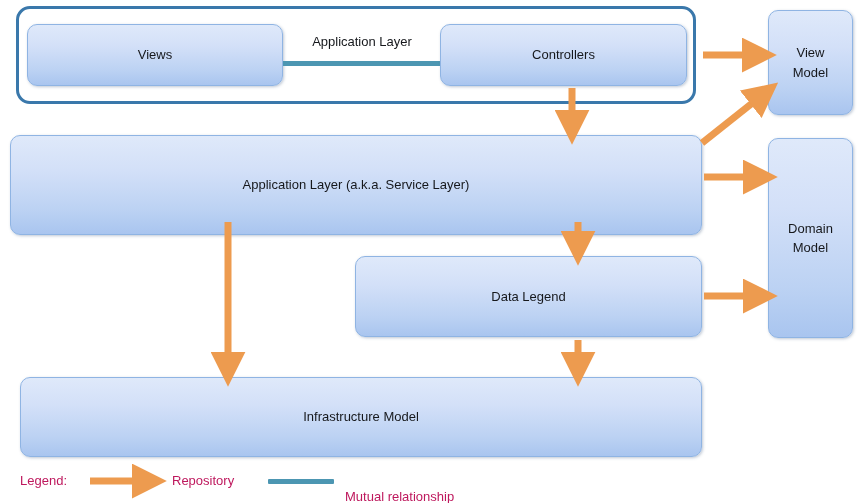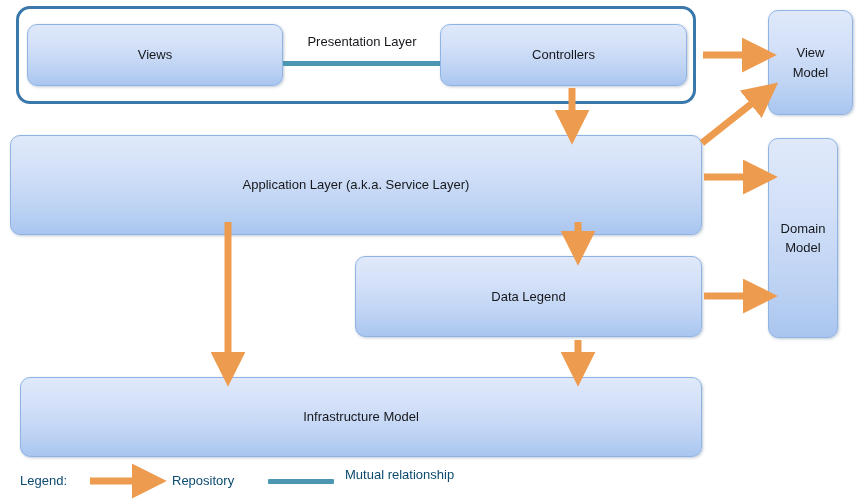--- a/index.html
+++ b/index.html
@@ -73,21 +73,21 @@
   
   .legend {
     position: absolute;
     left: 0; right: 0;
     bottom: 6px;
     height: 30px;
   }
   .legend-label {
     position: absolute;
     font-size: 13px;
-    color: #0c4a6e;
+    color: #be185d;
     white-space: nowrap;
   }
   .legend-swatch-line {
     position: absolute;
     height: 5px;
     background: #4c96b2;
     border-radius: 1px;
   }
 </style>
 </head>
@@ -96,36 +96,36 @@
 <div id="canvas">
 
   <div class="outer-group" style="left:16px; top:6px; width:680px; height:98px;"></div>
 
   <div class="box" style="left:27px; top:24px; width:256px; height:62px;padding-left:8px;">
     <span>Views</span>
   </div>
 
   <div class="mutual-line" style="left:283px; top:61px; width:158px; height:5px;"></div>
 
-  <div class="plain-label" style="left:292px; top:34px; width:140px;">Presentation Layer</div>
+  <div class="plain-label" style="left:292px; top:34px; width:140px;">Application Layer</div>
 
   <div class="box" style="left:440px; top:24px; width:247px; height:62px;">
     <span>Controllers</span>
   </div>
 
   <div class="box" style="left:768px; top:10px; width:85px; height:105px;">
     <span>View</span>
     <span>Model</span>
   </div>
 
   <div class="box" style="left:10px; top:135px; width:692px; height:100px;">
     <span>Application Layer (a.k.a. Service Layer)</span>
   </div>
 
-  <div class="box" style="left:768px; top:138px; width:70px; height:200px;">
+  <div class="box" style="left:768px; top:138px; width:85px; height:200px;">
     <span>Domain</span>
     <span>Model</span>
   </div>
 
   <div class="box" style="left:355px; top:256px; width:347px; height:81px;">
     <span>Data Legend</span>
   </div>
 
   <div class="box" style="left:20px; top:377px; width:682px; height:80px;">
     <span>Infrastructure Model</span>
@@ -169,16 +169,16 @@
         <marker id="ah2" markerWidth="5" markerHeight="5" refX="2.6" refY="2.5" orient="auto" markerUnits="strokeWidth">
           <path d="M0,0 L5,2.5 L0,5 z" fill="#ED9B4F"></path>
         </marker>
       </defs>
     </svg>
 
     <div class="legend-label" style="left:172px; top:6px;">Repository</div>
 
     <div class="legend-swatch-line" style="left:268px; top:12px; width:66px;"></div>
 
-    <div class="legend-label" style="left:345px; top:0;">Mutual relationship</div>
+    <div class="legend-label" style="left:345px; top:22px;">Mutual relationship</div>
   </div>
 
 </div>
 
 </body></html>

